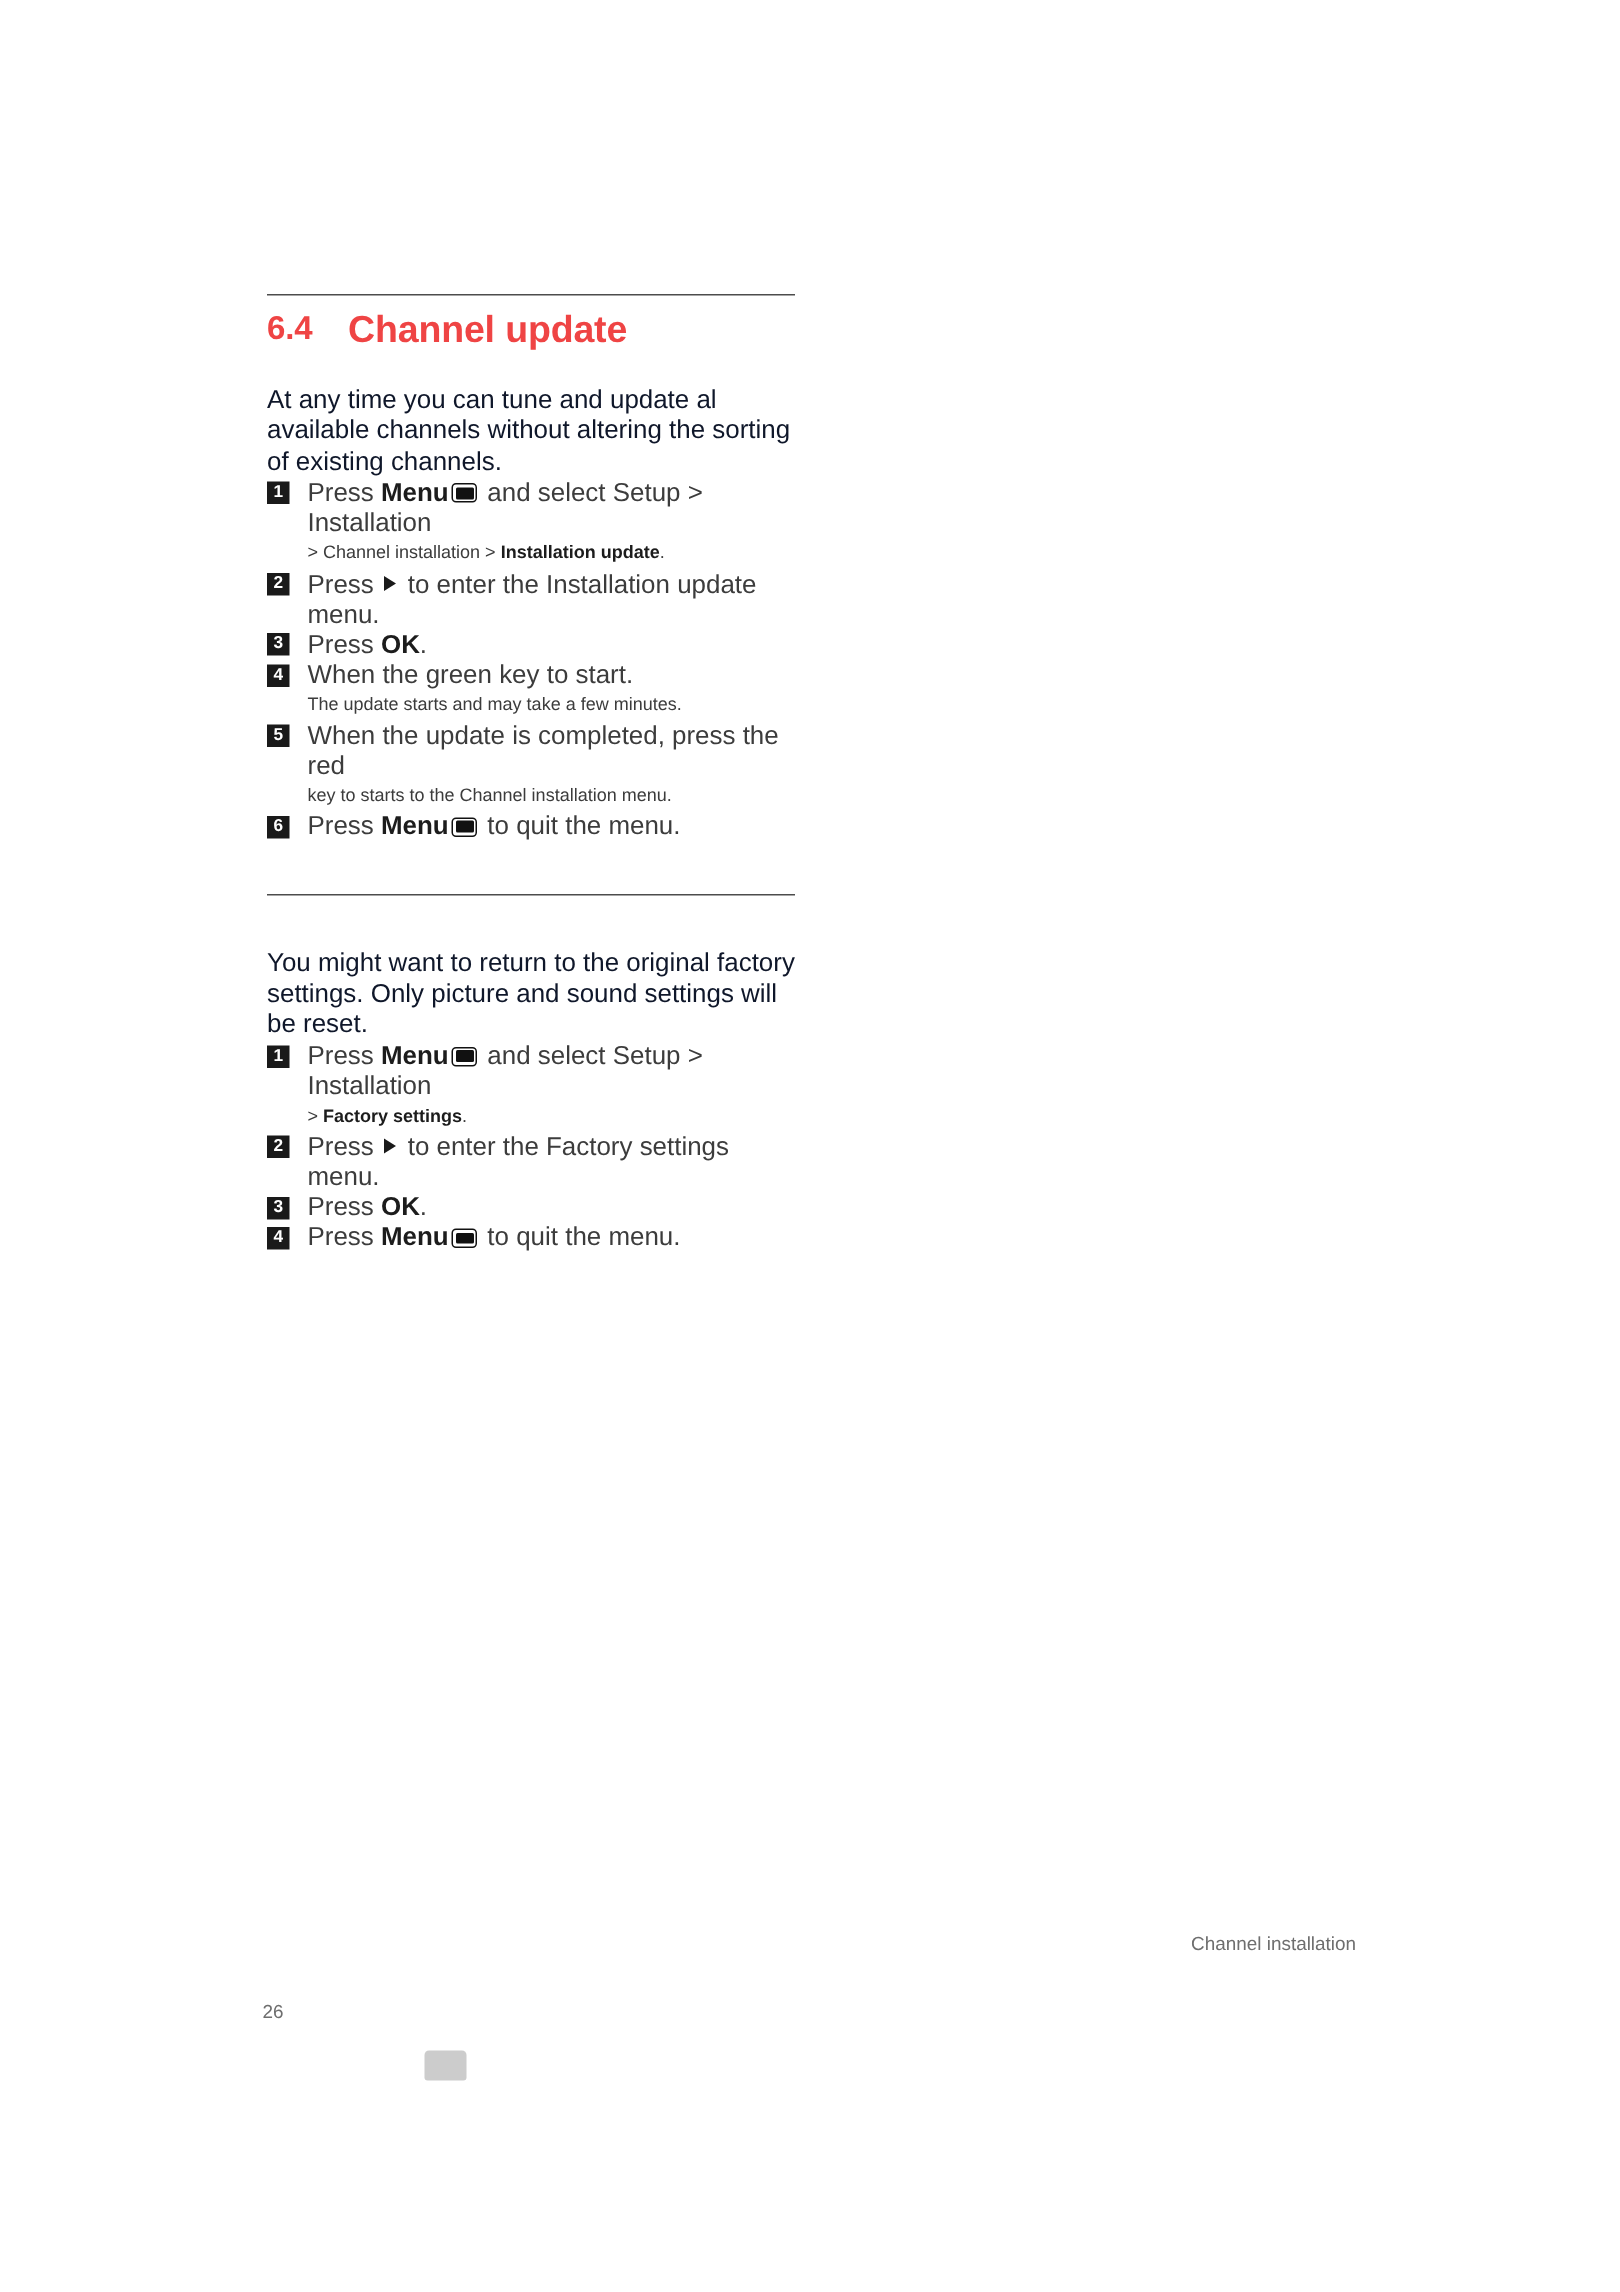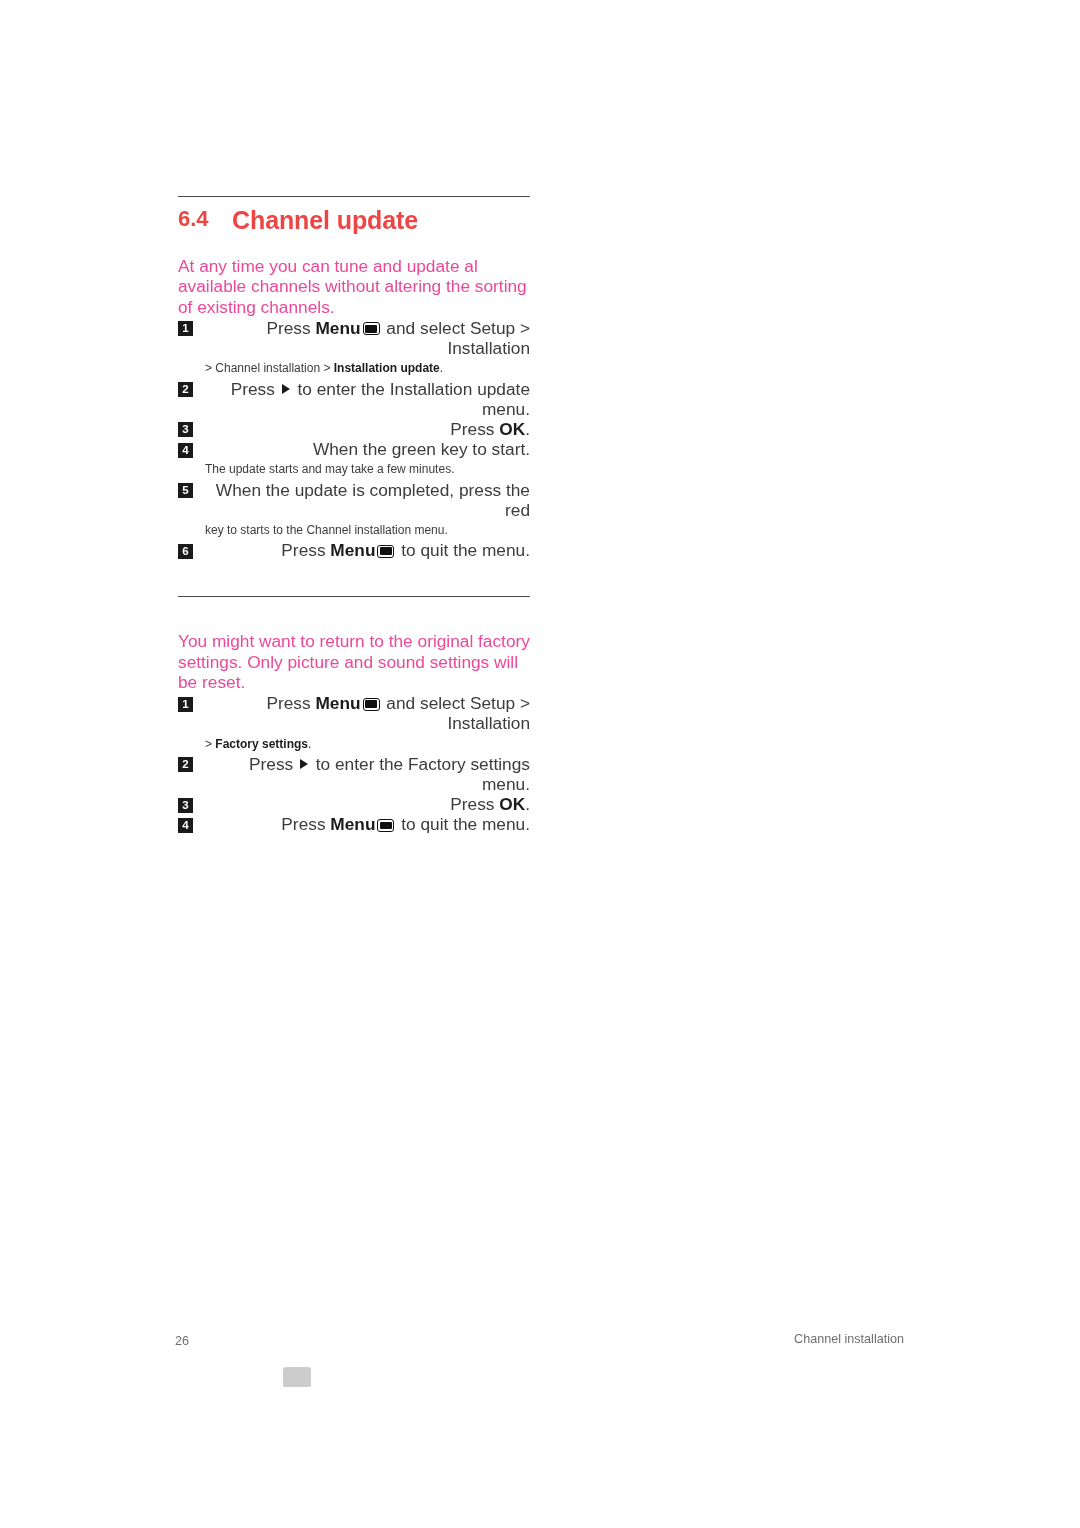--- a/index.html
+++ b/index.html
@@ -52,21 +52,21 @@
   .sec-num {
     width: 54px;
     flex: 0 0 54px;
     font-size: 22px;
   }
   .sec-title { font-size: 25px; }
 
   .intro {
     font-size: 17.3px;
     line-height: 20.3px;
-    color: #ec4899;
+    color: #0f172a;
     margin-top: 19px;
     font-weight: 400;
   }
 
   
   .steps {
     margin-top: 1px;
   }
   .step {
     display: flex;
@@ -82,21 +82,21 @@
     background: #1a1a1a;
     color: #ffffff;
     font-size: 11.5px;
     font-weight: bold;
     line-height: 15px;
     text-align: center;
     margin-top: 3.5px;
     margin-right: 12px;
     font-family: "Liberation Sans", sans-serif;
   }
-  .step-body { flex: 1 1 auto; text-align: right; }
+  .step-body { flex: 1 1 auto; }
   .cont-line {
     padding-left: 27px;
     font-size: 12px;
     line-height: 20.2px;
     color: #3c3c3c;
   }
 
   b, .b { font-weight: bold; color: #1c1c1c; }
 
   
@@ -139,21 +139,21 @@
   .footer-page {
     position: absolute;
     left: 175px;
     top: 1334px;
     font-size: 12.6px;
     color: #6e6e6e;
   }
   .footer-sec {
     position: absolute;
     right: 176px;
-    top: 1332px;
+    top: 1289px;
     font-size: 12.6px;
     color: #6e6e6e;
   }
   .thumb-tab {
     position: absolute;
     left: 283px;
     top: 1367px;
     width: 28px;
     height: 20px;
     background: #cccccc;

